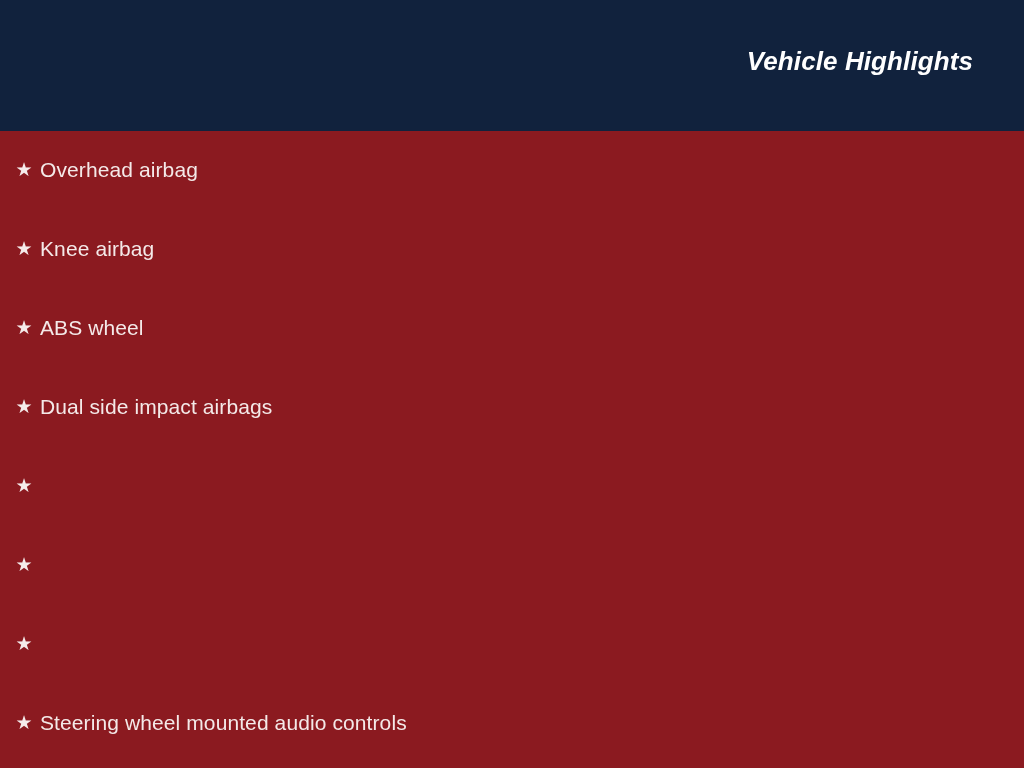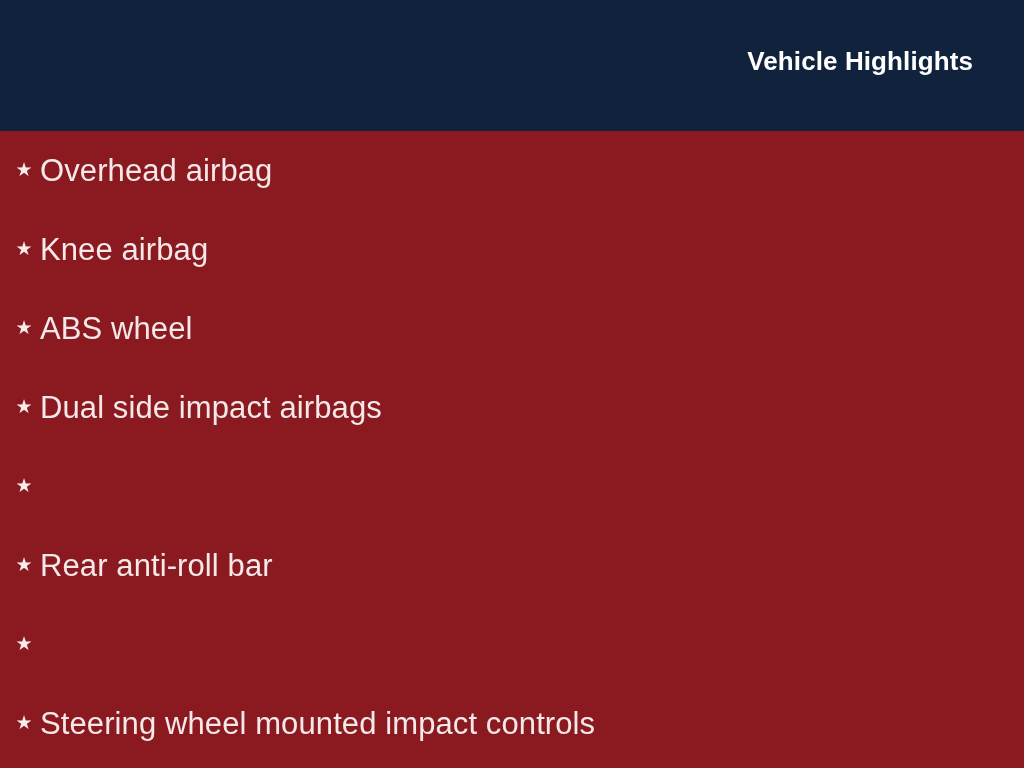--- a/index.html
+++ b/index.html
@@ -38,20 +38,21 @@
     right: 51px;
     top: 47px;
     margin: 0;
     font-size: 26px;
     font-weight: bold;
     letter-spacing: 0.1px;
     color: #ffffff;
     line-height: 1.1;
     text-align: right;
     white-space: nowrap;
+    font-style: italic;
   }
   
   .body-area {
     position: absolute;
     left: 0;
     top: 131px;
     width: 1024px;
     height: 637px;
     background: #8b1a20;
     box-sizing: border-box;
@@ -80,21 +81,21 @@
     text-align: center;
     font-size: 19px;
     line-height: 1;
     color: #f5eceb;
     position: relative;
     top: -1px;
     user-select: none;
   }
   .item-label {
     flex: 0 1 auto;
-    font-size: 31px;
+    font-size: 21px;
     font-weight: normal;
     color: #f4e9e8;
     line-height: 1.15;
     letter-spacing: 0.1px;
     white-space: nowrap;
   }
 </style>
 </head>
 <body>
 
@@ -126,28 +127,27 @@
         <span class="bullet-star">★</span>
         <span class="item-label">Dual side impact airbags</span>
       </li>
 
       <li class="highlight-item">
         <span class="bullet-star">★</span>
       </li>
 
       <li class="highlight-item">
         <span class="bullet-star">★</span>
-        <span class="item-label">Rear anti-roll bar</span>
       </li>
 
       <li class="highlight-item">
         <span class="bullet-star">★</span>
       </li>
 
       <li class="highlight-item">
         <span class="bullet-star">★</span>
-        <span class="item-label">Steering wheel mounted impact controls</span>
+        <span class="item-label">Steering wheel mounted audio controls</span>
       </li>
 
     </ul>
   </div>
 
 </div>
 
 </body></html>

